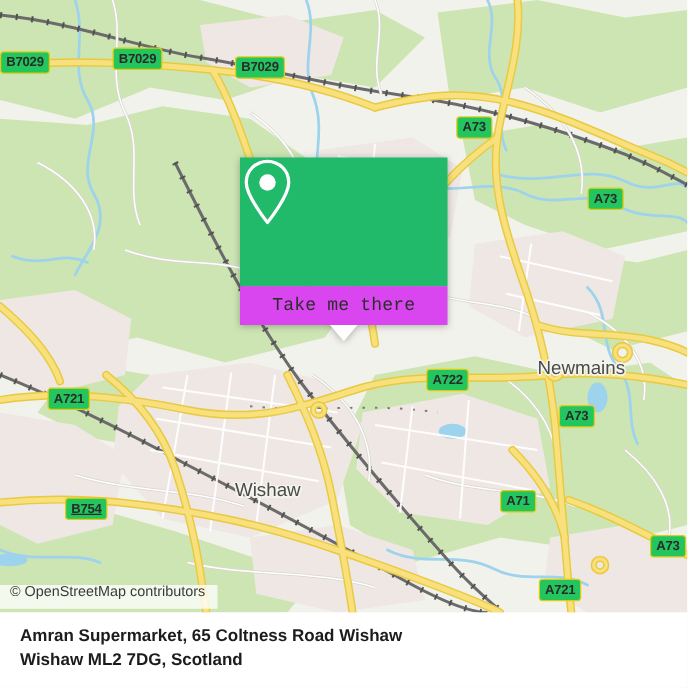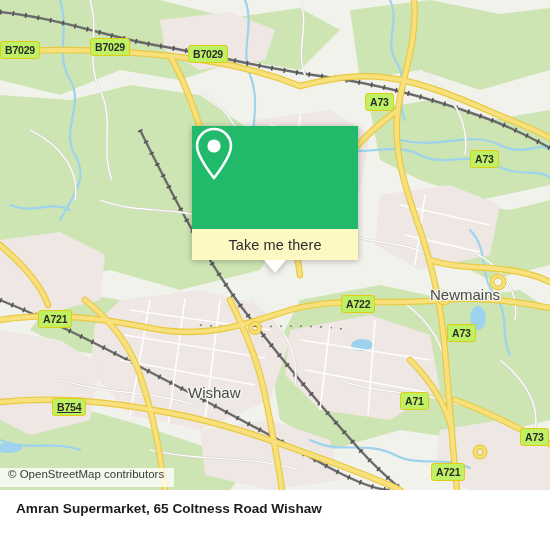--- a/index.html
+++ b/index.html
@@ -23,21 +23,21 @@
     width: 550px;
     height: 490px;
     overflow: hidden;
     background: #eceee3;
   }
   #map svg { position:absolute; left:0; top:0; }
 
   
   .shield {
     position: absolute;
-    background: #bef264;
+    background: #22c55e;
     border: 1.5px solid #e2cc13;
     border-radius: 3px;
     color: #2b2b2b;
     font-weight: bold;
     font-size: 10.5px;
     line-height: 12px;
     padding: 1.5px 4px 2px 4px;
     letter-spacing: -0.2px;
     white-space: nowrap;
     font-family: "Liberation Sans", sans-serif;
@@ -69,28 +69,28 @@
   }
   #popup-green {
     height: 103px;
     background: #21b96a;
     display: flex;
     align-items: center;
     justify-content: center;
   }
   #popup-label {
     height: 31px;
-    background: #fef9c3;
+    background: #d946ef;
     display: flex;
     align-items: center;
     justify-content: center;
     color: #2d2d2d;
     font-size: 14.5px;
     letter-spacing: 0.1px;
-    font-family: Liberation Sans, sans-serif;
+    font-family: Liberation Mono, monospace;
   }
   #popup-tail {
     position: absolute;
     left: 72px;
     top: 134px;
     width: 0; height: 0;
     border-left: 11px solid transparent;
     border-right: 11px solid transparent;
     border-top: 13px solid #ffffff;
   }
@@ -349,16 +349,17 @@
 
     <div id="attribution">
       <span>© OpenStreetMap contributors</span>
     </div>
   </div>
 
   <div id="footer"></div>
 
   <div id="footer-caption">
     <div>Amran Supermarket, 65 Coltness Road Wishaw</div>
+    <div>Wishaw ML2 7DG, Scotland</div>
   </div>
 
 
 </div>
 
 </body></html>

